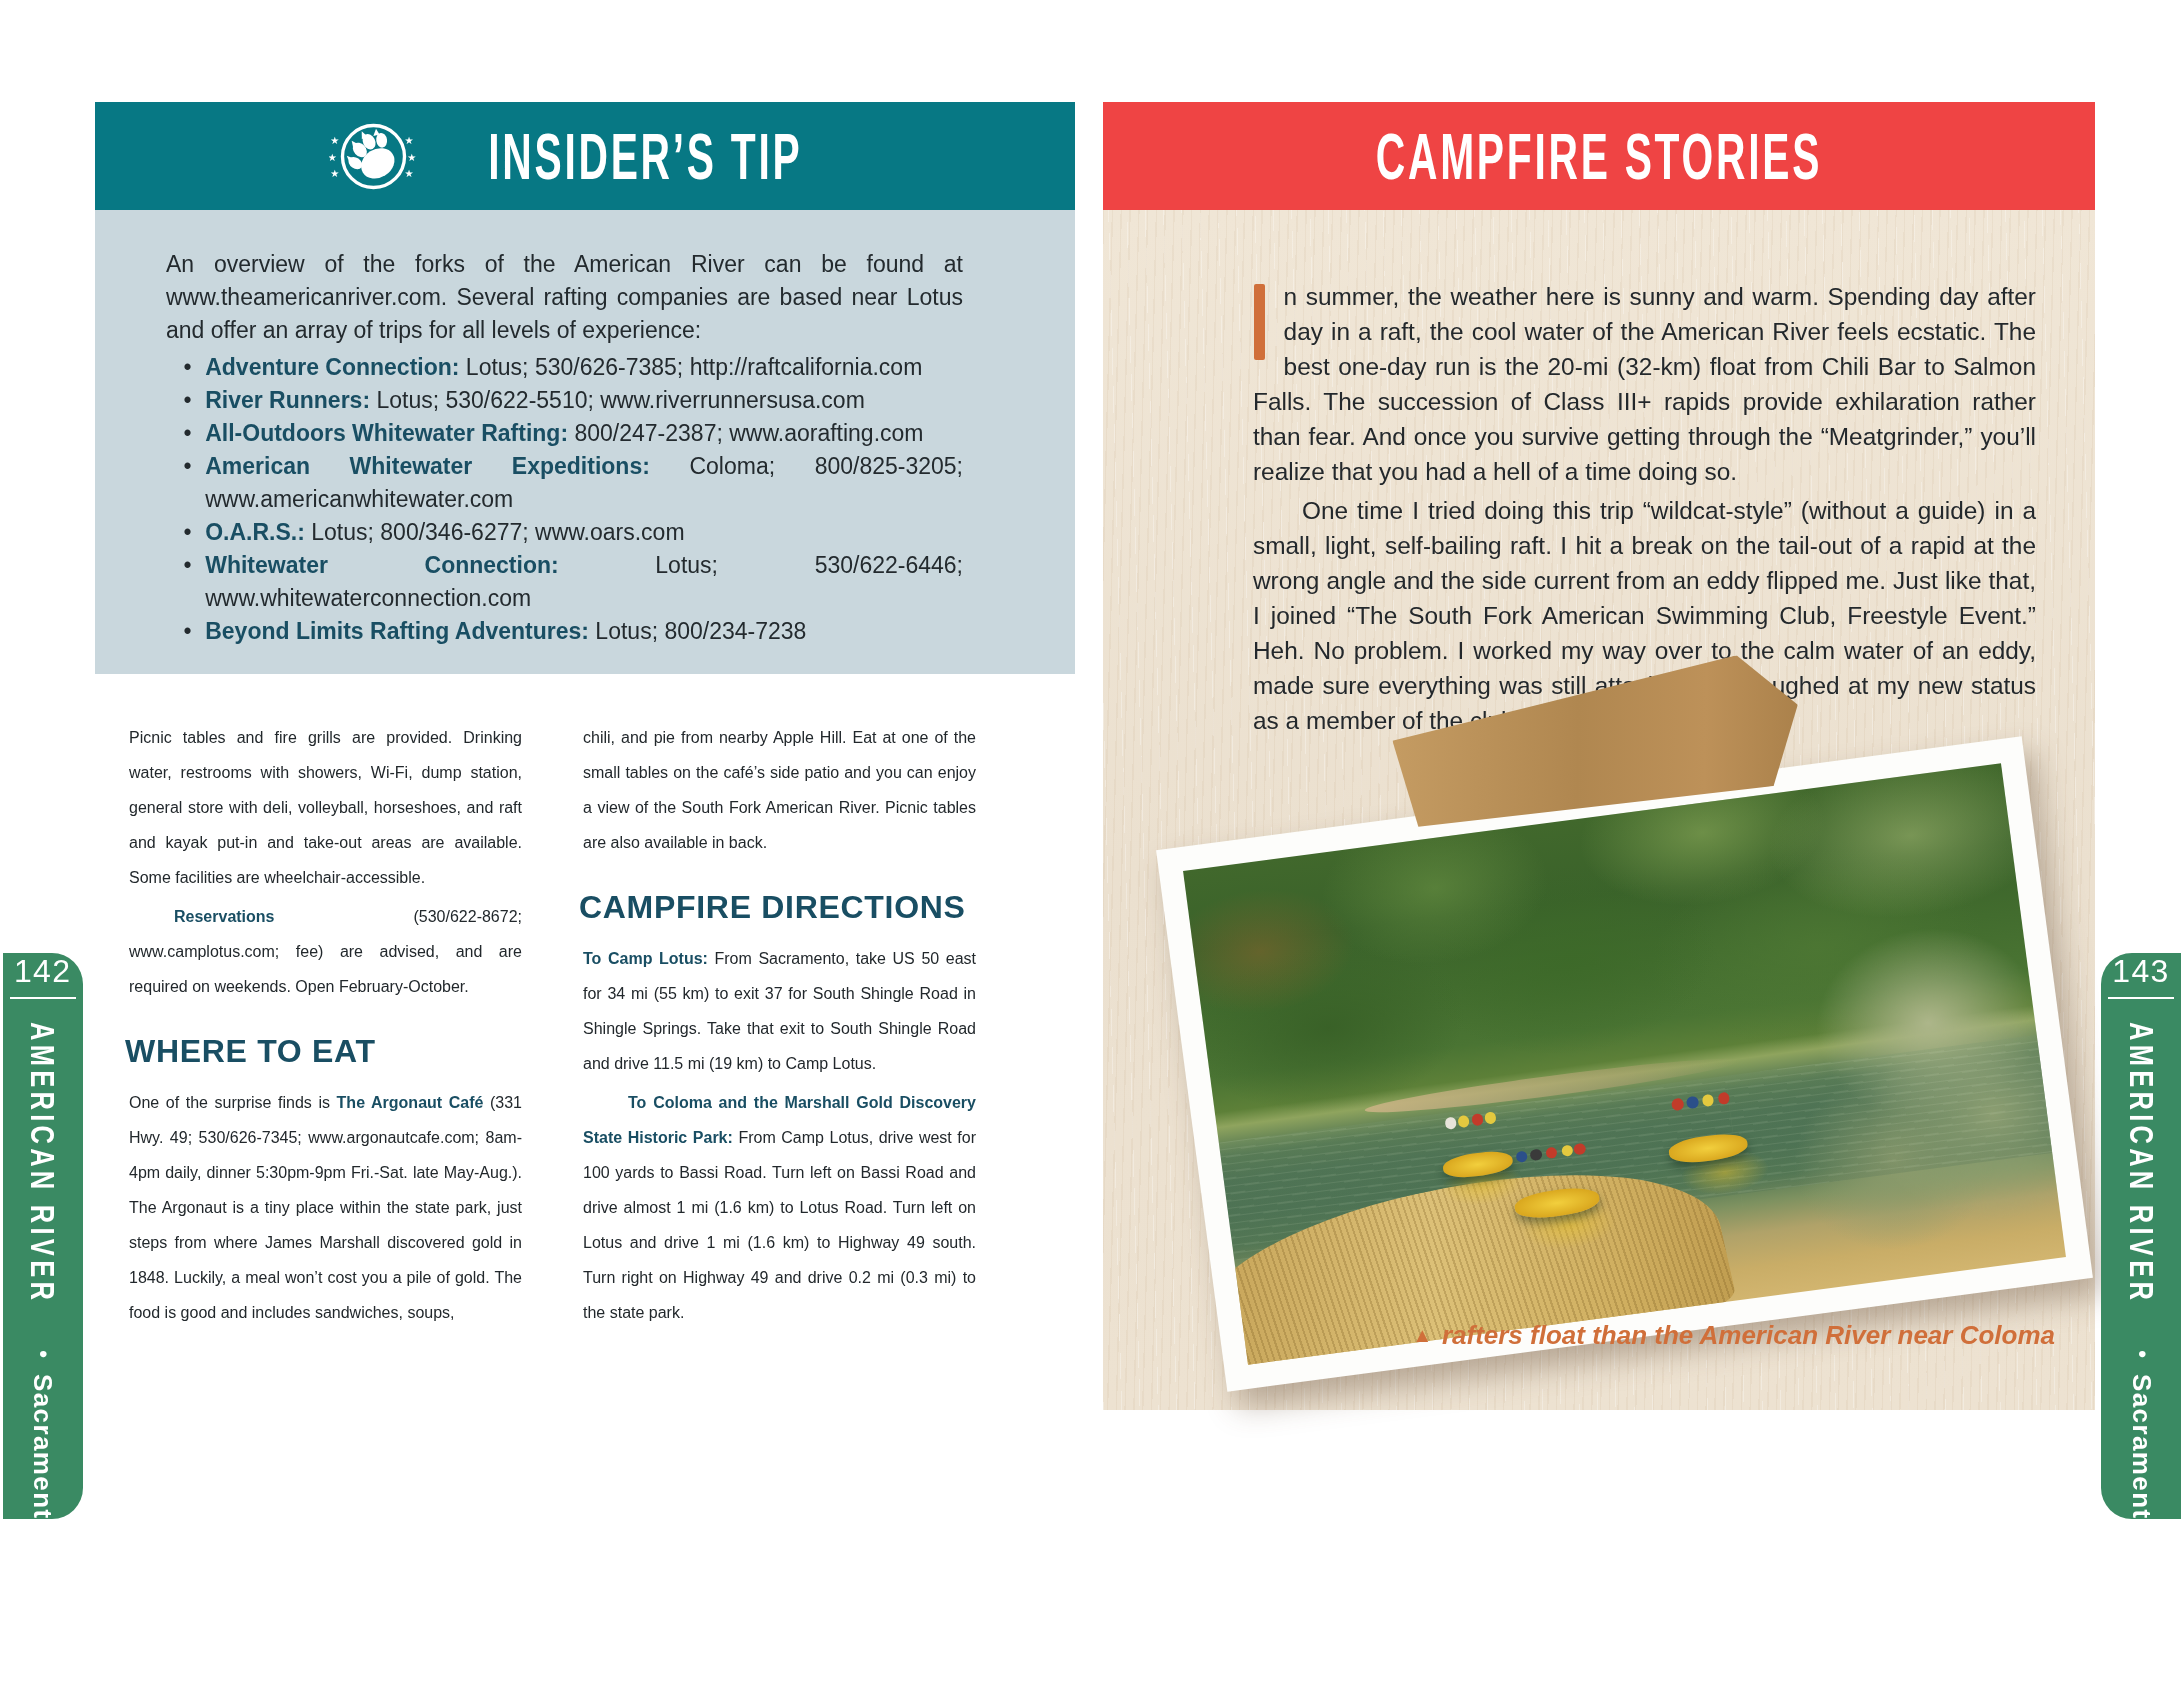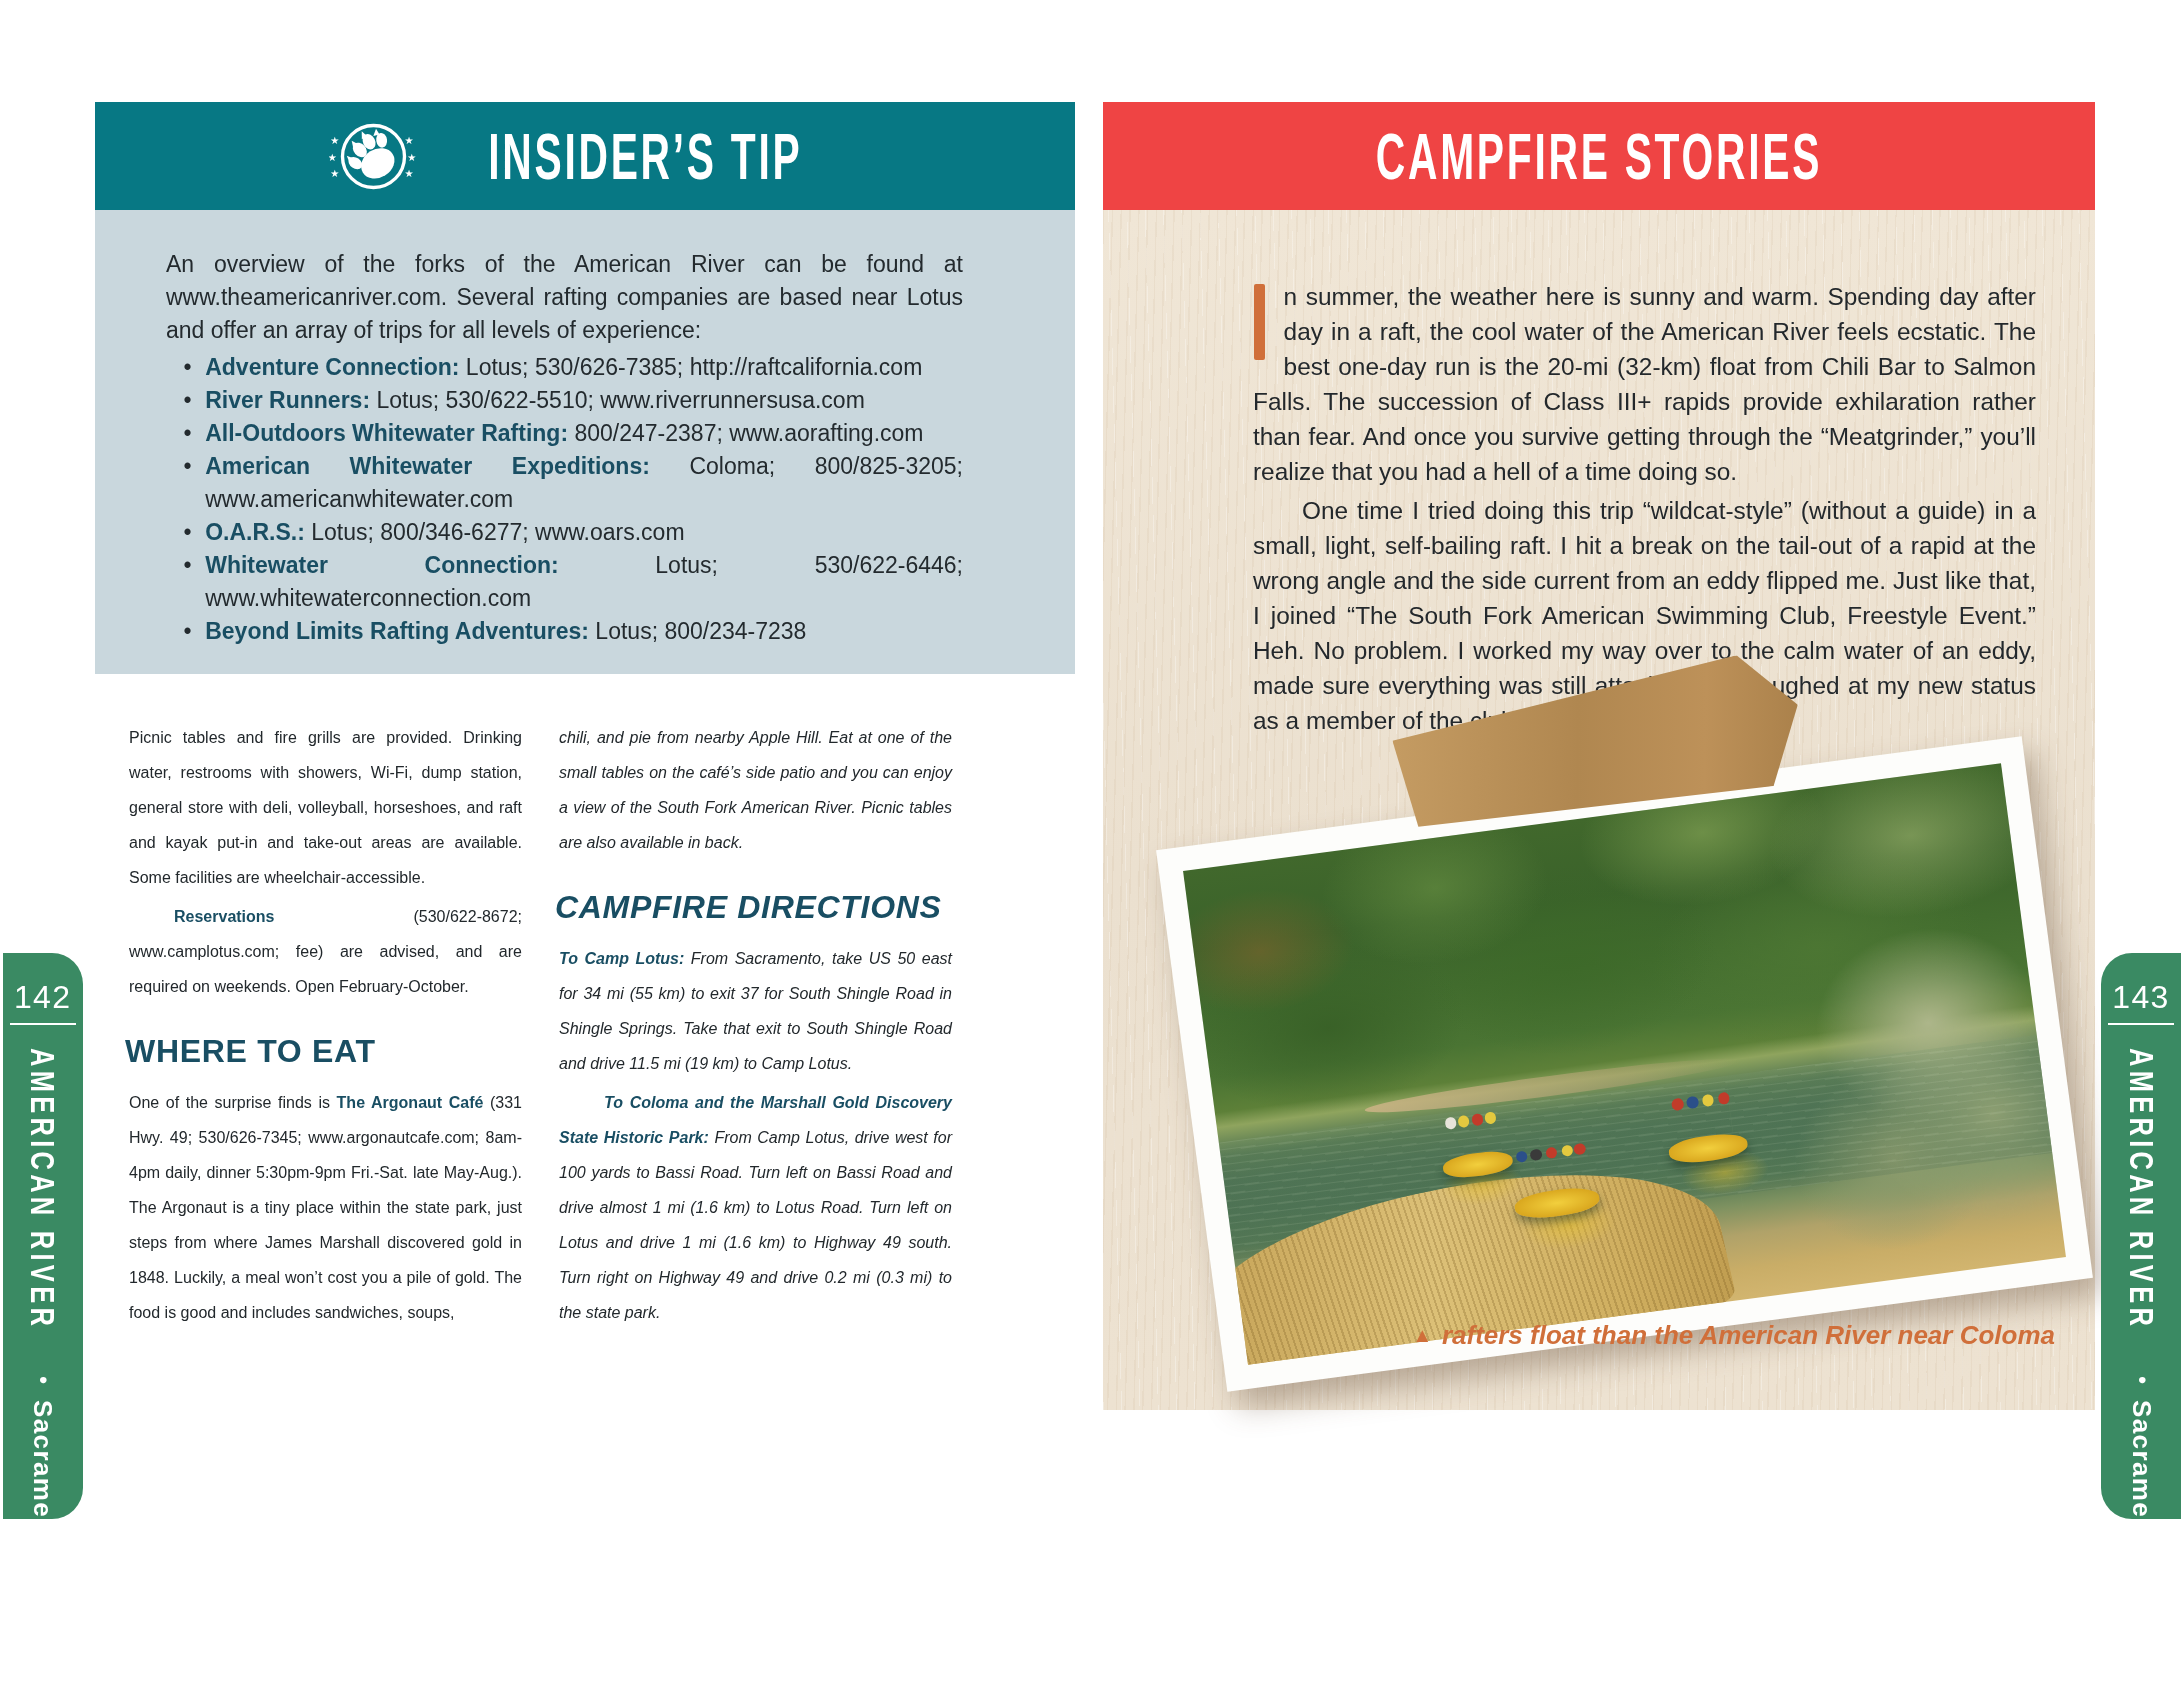--- a/index.html
+++ b/index.html
@@ -36,21 +36,21 @@
   strong.teal{color:#194e63;font-weight:bold;}
   
   .col{position:absolute;top:716px;}
   .col p{margin:4px;font-size:16px;line-height:35px;text-align:justify;color:#22282c;}
   .col p.indent{text-indent:45px;}
   .col h3{
     margin:30px 0 16.2px 0;font-size:32px;line-height:35px;color:#194e63;letter-spacing:0.7px;
     font-weight:bold;
   }
   #col1{left:125px;width:401px;}
-  #col2{left:555px;width:401px;font-style:italic;}
+  #col2{left:579px;width:401px;}
   
   .story-header{
     position:absolute;left:1103px;top:102px;width:992px;height:108px;background:#ef4444;
     display:flex;align-items:center;justify-content:center;
   }
   .wood{
     position:absolute;left:1103px;top:210px;width:992px;height:1200px;
     background-color:#ece1d0;
     background-image:
       repeating-linear-gradient(91.5deg, rgba(193,164,128,0.12) 0 1.4px, rgba(193,164,128,0) 1.4px 8.8px),
@@ -136,21 +136,21 @@
   }
   .caption .tri{font-style:normal;font-size:20.3px;vertical-align:2px;margin-right:9.5px;}
   
   .tab{
     position:absolute;top:953px;width:80px;height:566px;background:#3a8a63;color:#fff;z-index:5;
     display:flex;flex-direction:column;align-items:center;
   }
   .tab-left{left:2.7px;border-radius:0 31px 31px 0;}
   .tab-right{left:2101px;border-radius:31px 0 0 31px;}
   .pagenum{
-    margin-top:26px;font-size:32px;font-weight:normal;letter-spacing:1.4px;
+    font-size:32px;font-weight:normal;letter-spacing:1.4px;
     border-bottom:2px solid #ffffff;padding:0 4.1px 6.8px 4.1px;
   }
   .tab-vert{
     margin-top:23px;writing-mode:vertical-rl;white-space:nowrap;
   }
   .tab-region{font-size:28.4px;font-weight:bold;letter-spacing:4.7px;display:inline-block;transform:scale(1.18,0.9);transform-origin:center top;}
   .tab-dot{font-size:23px;padding:12.2px 0;display:inline-block;}
   .tab-city{font-size:26px;font-weight:bold;letter-spacing:1.4px;display:inline-block;}
 </style>
 </head>

